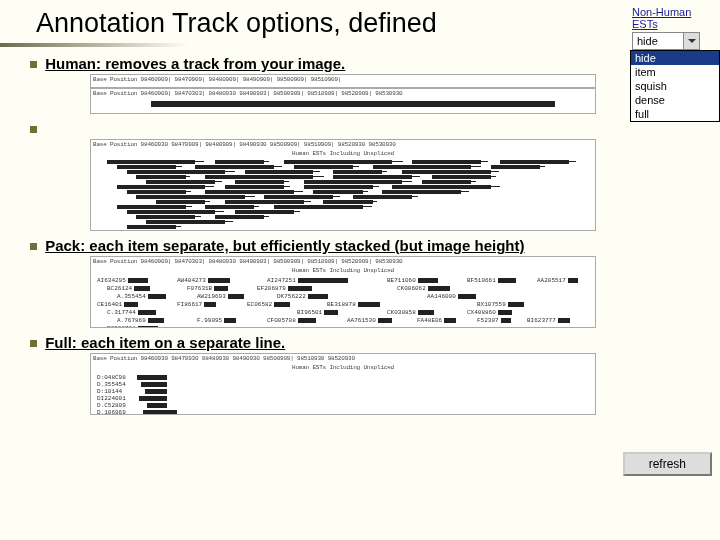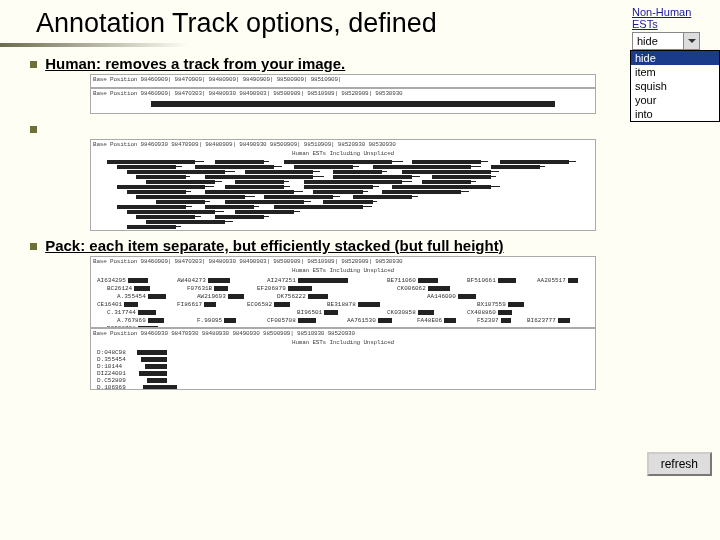--- a/index.html
+++ b/index.html
@@ -206,21 +206,21 @@
     background: #1a3a8a;
     color: #fff;
   }
 
   .refresh-btn {
     position: absolute;
     right: 8px;
     bottom: 64px;
     border: 2px outset #ccc;
     background: #ddd;
-    padding: 3px 12px;
+    padding: 3px 24px;
     font-size: 12px;
     font-family: Arial, sans-serif;
   }
 </style>
 </head>
 <body>
 
 <div class="slide">
   <h1 class="title">Annotation Track options, defined</h1>
   <div class="title-underline"></div>
@@ -289,21 +289,21 @@
       <div class="sq-line" style="left:8%;top:55px;width:12%"></div>
         <div class="sq-line" style="left:24%;top:55px;width:10%"></div>
       <div class="sq-line" style="left:10%;top:60px;width:16%"></div>
       <div class="sq-line" style="left:6%;top:65px;width:10%"></div>
       <div class="sq-line" style="left:4%;top:70px;width:14%"></div>
     </div>
   </div>
 
   <div class="bullet-line">
     <span class="sq"></span>
-    <span class="txt">Pack: each item separate, but efficiently stacked (but full height)</span>
+    <span class="txt">Pack: each item separate, but efficiently stacked (but image height)</span>
   </div>
   <div class="track-img pack-img">
     <div class="pos-row">Base Position  98460909|  98470303|  98480930  98490903|  98500909|  98510909|  98520909|  98530930</div>
     <div class="pos-row" style="text-align:center">Human ESTs Including Unspliced</div>
     <div class="pack-body">
       <div class="pk-item" style="left:0;top:0"><span class="lbl">AI634295</span><span class="glyph" style="width:20px"></span></div>
       <div class="pk-item" style="left:80px;top:0"><span class="lbl">AW404273</span><span class="glyph" style="width:22px"></span></div>
       <div class="pk-item" style="left:170px;top:0"><span class="lbl">AI247251</span><span class="glyph" style="width:50px"></span></div>
       <div class="pk-item" style="left:290px;top:0"><span class="lbl">BE711060</span><span class="glyph" style="width:20px"></span></div>
       <div class="pk-item" style="left:370px;top:0"><span class="lbl">BF510661</span><span class="glyph" style="width:18px"></span></div>
@@ -329,20 +329,24 @@
       <div class="pk-item" style="left:100px;top:40px"><span class="lbl">F.99095</span><span class="glyph" style="width:12px"></span></div>
       <div class="pk-item" style="left:170px;top:40px"><span class="lbl">CF005708</span><span class="glyph" style="width:18px"></span></div>
       <div class="pk-item" style="left:250px;top:40px"><span class="lbl">AA761530</span><span class="glyph" style="width:14px"></span></div>
       <div class="pk-item" style="left:320px;top:40px"><span class="lbl">FA48E06</span><span class="glyph" style="width:12px"></span></div>
       <div class="pk-item" style="left:380px;top:40px"><span class="lbl">F52307</span><span class="glyph" style="width:10px"></span></div>
       <div class="pk-item" style="left:430px;top:40px"><span class="lbl">BI623777</span><span class="glyph" style="width:12px"></span></div>
       <div class="pk-item" style="left:10px;top:48px"><span class="lbl">BC520708</span><span class="glyph" style="width:20px"></span></div>
     </div>
   </div>
 
+  <div class="bullet-line">
+    <span class="sq"></span>
+    <span class="txt">Full:  each item on a separate line.</span>
+  </div>
   <div class="track-img full-img">
     <div class="pos-row">Base Position  98460930  98470930  98480930  98490930  98500909|  98510930  98520930</div>
     <div class="pos-row" style="text-align:center">Human ESTs Including Unspliced</div>
     <div class="full-body">
       <div class="fl-row"><span class="lbl">D:048C98</span><span class="glyph" style="width:30px"></span></div>
       <div class="fl-row"><span class="lbl">D.355454</span><span class="glyph" style="width:26px;margin-left:4px"></span></div>
       <div class="fl-row"><span class="lbl">D:10144</span><span class="glyph" style="width:22px;margin-left:8px"></span></div>
       <div class="fl-row"><span class="lbl">DI224001</span><span class="glyph" style="width:28px;margin-left:2px"></span></div>
       <div class="fl-row"><span class="lbl">D.C52809</span><span class="glyph" style="width:20px;margin-left:10px"></span></div>
       <div class="fl-row"><span class="lbl">D.106969</span><span class="glyph" style="width:34px;margin-left:6px"></span></div>
@@ -354,18 +358,18 @@
 <div class="dropdown-box">
   <div class="dd-label">Non-Human ESTs</div>
   <div class="dd-select">
     <span>hide</span>
     <span class="arrow"></span>
   </div>
   <div class="dd-list">
     <div class="sel">hide</div>
     <div>item</div>
     <div>squish</div>
-    <div>your</div>
-    <div>into</div>
+    <div>dense</div>
+    <div>full</div>
   </div>
 </div>
 
 <button class="refresh-btn">refresh</button>
 
 </body></html>

